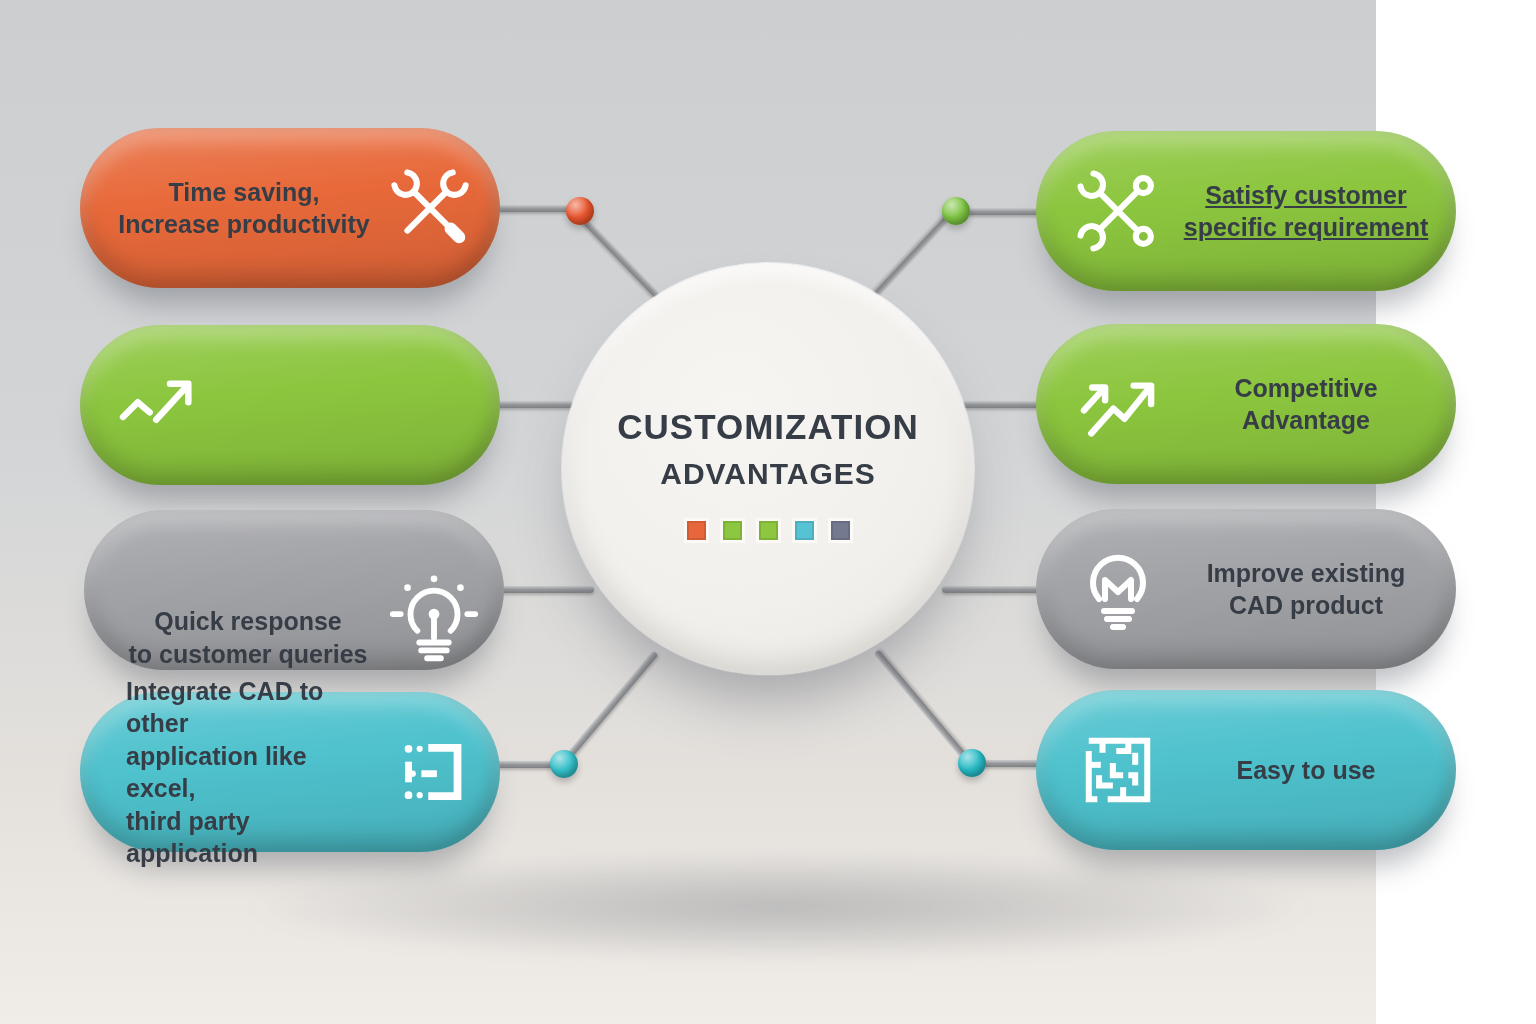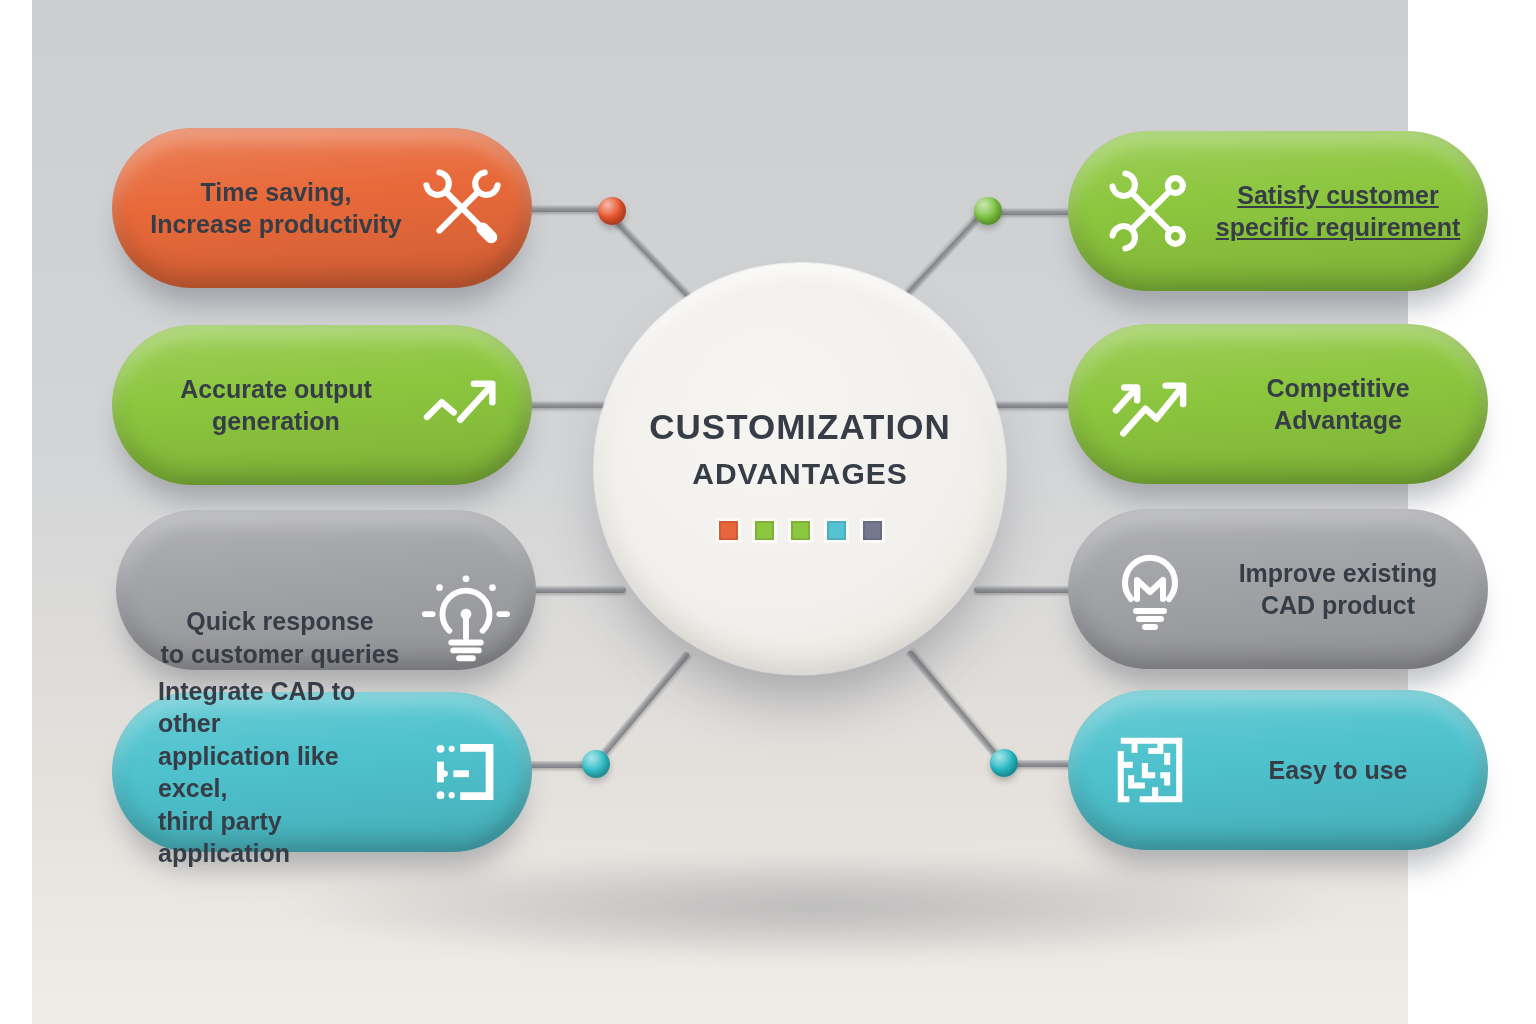--- a/index.html
+++ b/index.html
@@ -5,21 +5,20 @@
   :root{
     --text:#363D46; --connector:#96989B; --circle:#F2F0EC;
     --bgtop:#CCCED0; --bgbottom:#F0ECE7;
   }
   *{margin:0;padding:0;box-sizing:border-box;}
   html,body{width:1536px;height:1024px;overflow:hidden;}
   body{font-family:"Liberation Sans","DejaVu Sans",sans-serif;}
   .stage{
     position:relative;width:1376px;height:1024px;
     background:linear-gradient(180deg,var(--bgtop) 0%,#D2D4D6 42%,#E3E0DC 74%,var(--bgbottom) 100%);
-    margin-left:32px;
   }
   .ground-shadow{
     position:absolute;left:240px;top:852px;width:1080px;height:110px;border-radius:50%;
     background:radial-gradient(ellipse at center,rgba(80,85,95,.30) 0%,rgba(80,85,95,.12) 45%,rgba(0,0,0,0) 70%);
     filter:blur(8px);
   }
   
   .conn{
     position:absolute;height:7px;border-radius:4px;z-index:1;transform-origin:0 50%;
     background:linear-gradient(180deg,#c9cbcd 0%,var(--connector) 50%,#7e8083 100%);
@@ -126,22 +125,20 @@
         <circle cx="24" cy="24" r="12" pathLength="100" stroke-dasharray="70 30" transform="rotate(-81 24 24)"></circle>
         <path d="M33 33 L72 72"></path>
         <path d="M72 72 L81 81" stroke-width="13"></path>
         <circle cx="76" cy="24" r="12" pathLength="100" stroke-dasharray="70 30" transform="rotate(9 76 24)"></circle>
         <path d="M67 33 L26 74"></path>
       </svg>
     </div>
   </div>
 
   <div class="capsule left-side l2" style="background-color: rgb(140, 198, 62);">
-    <div class="cap-label">Accurate output
-generation</div>
     <div class="cap-icon">
       <svg width="92" height="92" viewBox="0 0 100 100" fill="none" stroke="#fff" stroke-width="7" stroke-linecap="round" stroke-linejoin="round">
         <path d="M12 63 L28 47 L41 58"></path>
         <path d="M48 66 L80 31"></path>
         <path d="M63 27 L83 27 L83 47"></path>
       </svg>
     </div>
   </div>
 
   <div class="capsule left-side l3" style="background-color: rgb(162, 163, 167); align-items: flex-end;">

